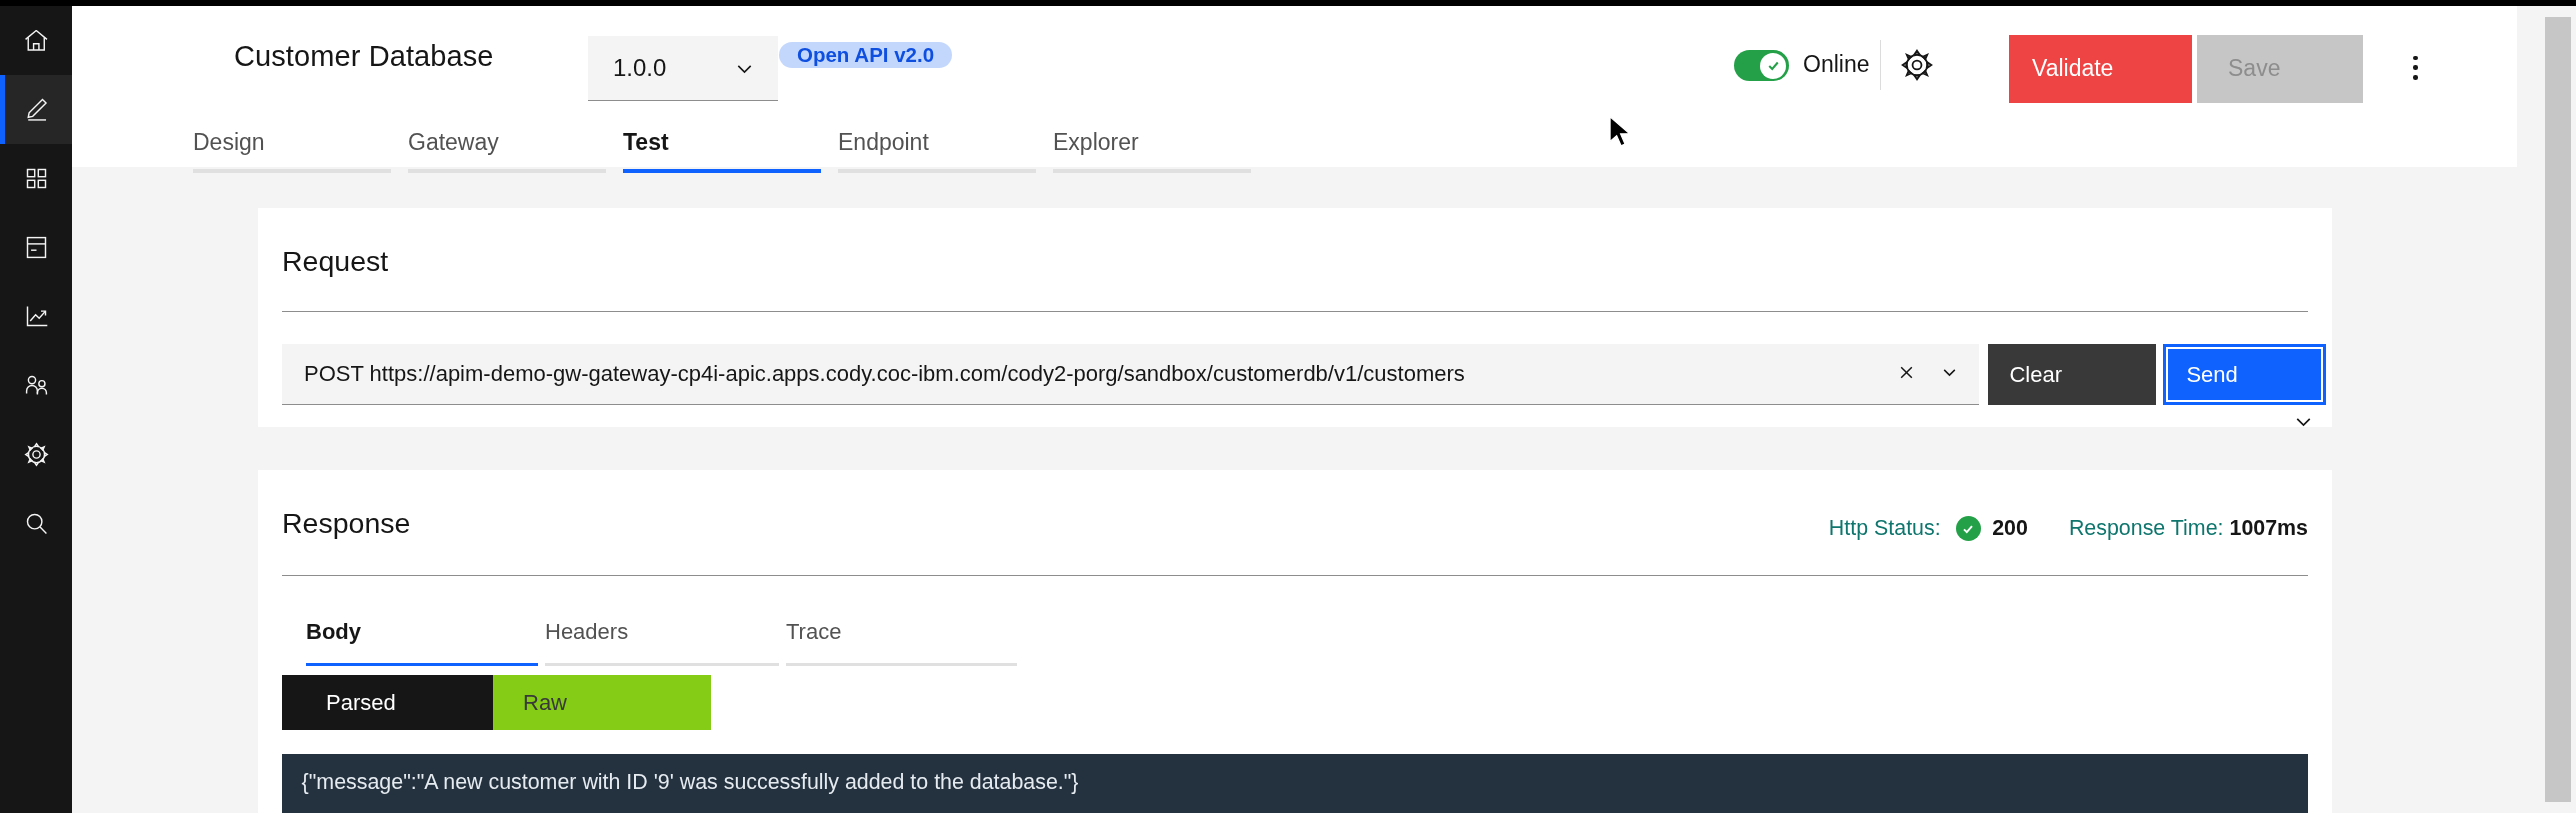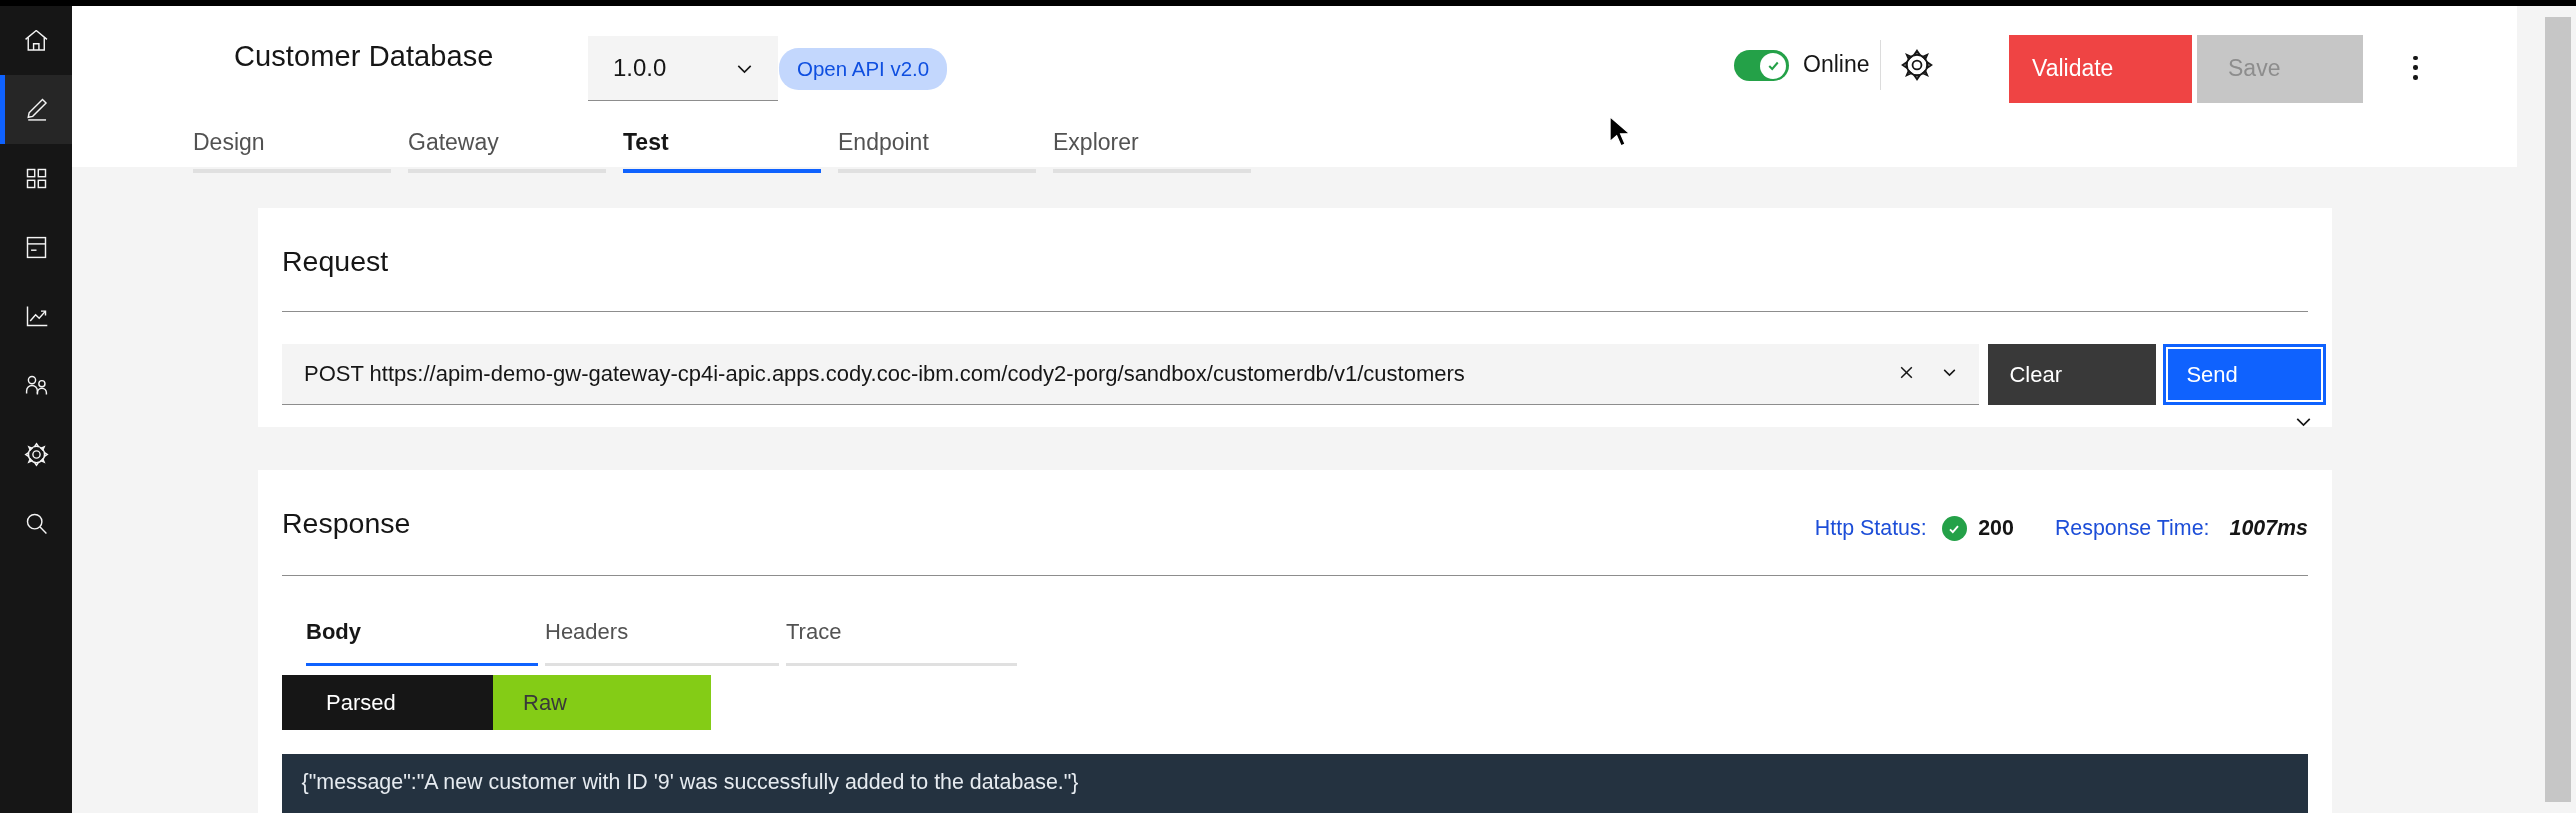--- a/index.html
+++ b/index.html
@@ -40,23 +40,23 @@
     white-space:nowrap;
   }
   .version-select {
     position:absolute; left:516px; top:30px; width:190px; height:65px;
     background:#f4f4f4; border-bottom:0.9px solid #8d8d8d;
     display:flex; align-items:center; justify-content:space-between; padding:0 22px 0 25px;
   }
   .version-select .val { font-size:24px; color:#161616; }
   .version-select .chev { color:#161616; display:flex; align-items:center; }
   .api-badge {
-    position:absolute; left:707px; top:42px; height:42px; padding:0 18px;
+    position:absolute; left:707px; top:36px; height:26px; padding:0 18px;
     background:#c3d7fd; border-radius:19.6px; color:#0f4fe0; font-size:20.5px;
-    display:flex; align-items:center; white-space:nowrap;
+    display:flex; align-items:center; white-space:nowrap;font-weight:bold;
   }
   .status-toggle {
     position:absolute; left:1662px; top:44px; width:55px; height:31px;
     background:#24a148; border-radius:16px;
   }
   .status-toggle .knob {
     position:absolute; right:2.7px; top:2.7px; width:26px; height:26px; border-radius:50%;
     background:#fff; display:flex; align-items:center; justify-content:center;
   }
   .status-label { position:absolute; left:1731px; top:45px; font-size:23px; color:#161616; }
@@ -121,21 +121,21 @@
   .expand-chev {
     position:absolute; left:2027px; top:203px; width:36px; height:23px;
     display:flex; align-items:center; justify-content:center;
   }
 
   
   #response-card { left:186px; top:464px; width:2074px; height:350px; }
   #response-card .card-title { position:absolute; left:24px; top:37px; }
   #response-card .card-rule { left:24px; top:105px; width:2026px; }
   .resp-meta { position:absolute; right:24px; top:46px; display:flex; align-items:center; font-size:21.4px; }
-  .resp-meta .lbl { color:#1d4ed8; }
+  .resp-meta .lbl { color:#0f766e; }
   .resp-meta .val { color:#161616; font-weight:bold; }
   .status-dot {
     width:25px; height:25px; border-radius:50%; background:#24a148;
     display:flex; align-items:center; justify-content:center; margin:0 11.6px 0 15px;
   }
   .resp-tabs { position:absolute; left:24px; top:132px; height:52px; }
   .rtab { position:absolute; top:12px; height:52px; padding-top:4.5px;margin-left:24px; }
   .rtab .label { font-size:22px; color:#525252; white-space:nowrap; }
   .rtab.active .label { color:#161616; font-weight:bold; }
   .rtab .underline { position:absolute; left:0; bottom:0; width:100%; height:3.6px; background:#e0e0e0; }
@@ -360,21 +360,21 @@
 
       <div class="resp-meta">
         <span class="lbl">Http Status:</span>
         <span class="status-dot">
           <svg width="16" height="16" viewBox="0 0 20 20" fill="none" stroke="#ffffff" stroke-width="2.4">
             <path d="M5 10.5 L8.5 14 L15 6.5"></path>
           </svg>
         </span>
         <span class="val">200</span>
         <span class="lbl" style="margin-left:41px;">Response Time:</span>
-        <span class="val" style="margin-left:20px;font-style:italic;">1007ms</span>
+        <span class="val" style="margin-left:6px;">1007ms</span>
       </div>
 
       <div class="resp-tabs">
         <div class="rtab active" style="left:0; width:232px;">
           <span class="label">Body</span>
           <span class="underline"></span>
         </div>
         <div class="rtab" style="left:239px; width:234px;">
           <span class="label">Headers</span>
           <span class="underline"></span>

